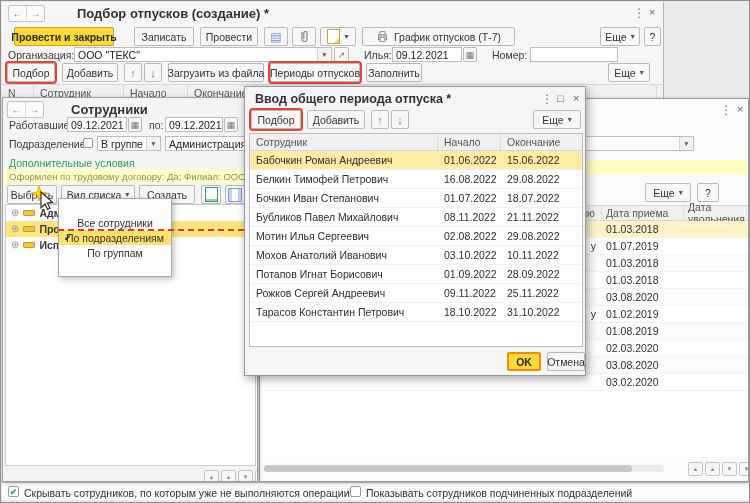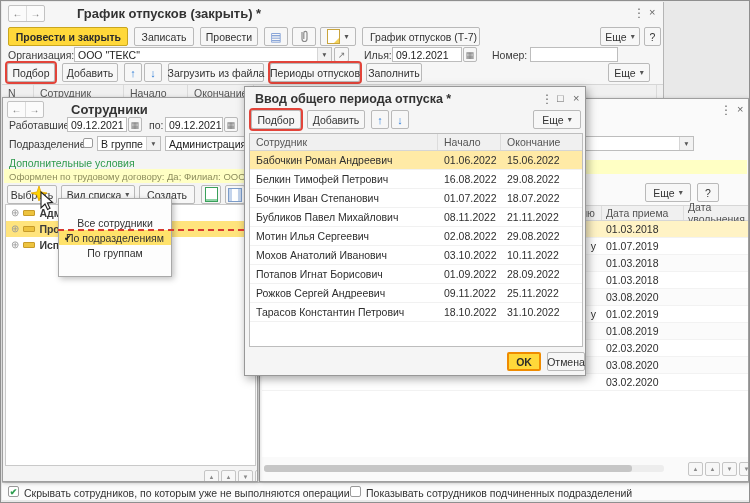--- a/index.html
+++ b/index.html
@@ -101,46 +101,46 @@
 
   <div class="mainwin">
     <span class="navgrp" style="left:6px;top:3px;">
       <span class="navbtn">
           <span>←</span>
         </span>
       <span class="navbtn">
           <span>→</span>
         </span>
     </span>
-    <span class="mtitle">График отпусков (закрыть) *</span>
+    <span class="mtitle">Подбор отпусков (создание) *</span>
     <span class="wicon dots" style="left:631px;top:4px;">⋮</span>
     <span class="wicon" style="left:647px;top:4px;">×</span>
 
-    <div class="btn primary" style="left:6px;top:25px;width:120px;justify-content:flex-end;">
+    <div class="btn primary" style="left:12px;top:25px;width:100px;">
         <span>Провести и закрыть</span>
       </div>
     <div class="btn" style="left:132px;top:25px;width:60px;">
         <span>Записать</span>
       </div>
     <div class="btn" style="left:198px;top:25px;width:58px;text-align:center;">
         <span>Провести</span>
       </div>
     <div class="btn iconbtn" style="left:262px;top:25px;">
         <span class="listglyph">▤</span>
       </div>
     <div class="btn iconbtn" style="left:290px;top:25px;">
       <svg width="14" height="15" viewBox="0 0 14 15">
           <path d="M5 3 v7 a2.5 2.5 0 0 0 5 0 V4 a1.6 1.6 0 0 0 -3.2 0 v6" fill="none" stroke="#8a8a8a" stroke-width="1.2"></path>
         </svg>
     </div>
     <div class="btn" style="left:318px;top:25px;width:36px;padding:0 4px;">
       <span class="fileicon"></span>
         <span class="caret">▾</span>
     </div>
-    <div class="btn" style="left:360px;top:25px;width:118px;gap:5px;">
+    <div class="btn" style="left:360px;top:25px;width:153px;gap:5px;">
       <svg width="13" height="13" viewBox="0 0 16 16">
           <rect x="3" y="6" width="10" height="6" fill="#dcdcdc" stroke="#7a7a7a"></rect>
           <rect x="5" y="2" width="6" height="4" fill="#fff" stroke="#7a7a7a"></rect>
           <rect x="5" y="9" width="6" height="5" fill="#fff" stroke="#7a7a7a"></rect>
         </svg>
       <span>График отпусков (Т-7)</span>
     </div>
     <div class="btn" style="left:598px;top:25px;width:40px;">
         <span>Еще</span>
         <span class="caret">▾</span>

